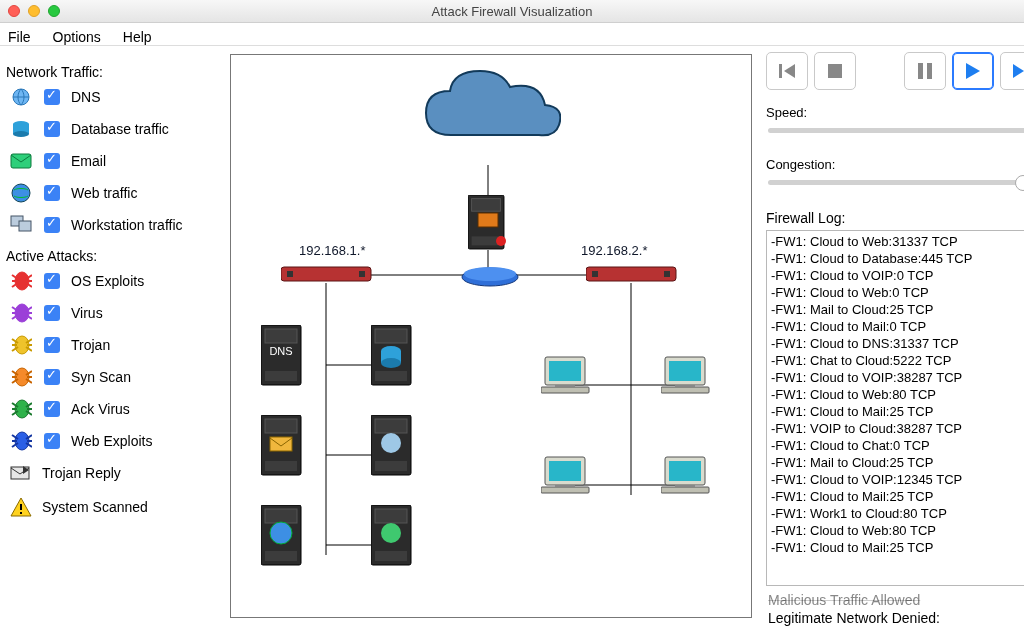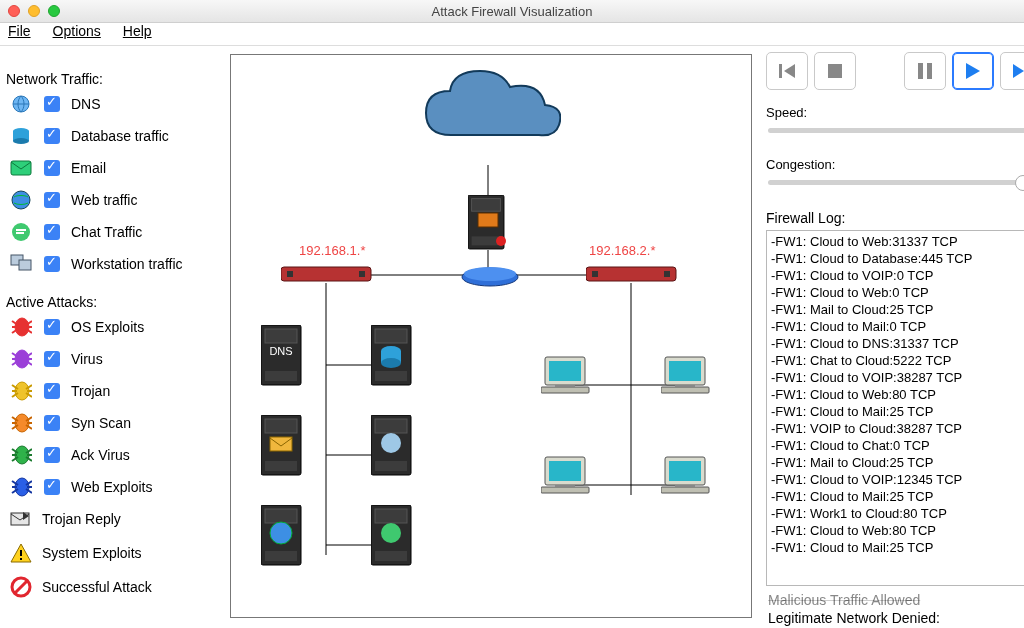--- a/index.html
+++ b/index.html
@@ -35,42 +35,41 @@
     position: absolute; left: 0; right: 0; text-align: center;
     font-size: 13px; color: #444;
     pointer-events: none;
   }
 
   
   .menubar {
     height: 22px;
     background: #fff;
     border-bottom: 1px solid #ddd;
-    display: flex; align-items: flex-start;
+    display: flex; align-items: flex-end;
     padding-left: 8px;
     gap: 22px;
     font-size: 14px;
-    text-decoration: underline;
   }
   .menubar span { cursor: default; }
 
   
   .content {
     display: flex;
     height: calc(628px - 22px - 22px);
     background: #fff;
   }
 
   .sidebar {
     width: 214px;
     padding: 6px 4px 4px 6px;
     flex: 0 0 auto;
   }
   .sidebar h4 {
-    margin: 19px 0 6px 0;
+    margin: 12px 0 6px 0;
     font-size: 14px;
     font-weight: normal;
   }
   .filter-row {
     display: flex; align-items: center; gap: 8px;
     margin: 0 0 10px 4px;
   }
   .icon-sq {
     width: 22px; height: 22px;
     display: flex; align-items:center; justify-content:center;
@@ -105,21 +104,21 @@
   .canvas {
     width: 520px; height: 562px;
     border: 1px solid #777;
     background: #fff;
     position: relative;
     overflow: hidden;
   }
   .subnet-label {
     position: absolute;
     font-size: 13px;
-    color: #ef4444;
+    color: #0f172a;
   }
   .node {
     position: absolute;
   }
 
   
   .right {
     width: 276px;
     padding: 6px 8px 4px 8px;
     flex: 0 0 auto;
@@ -268,30 +267,20 @@
         <svg width="22" height="22">
             <circle cx="11" cy="11" r="9" fill="#3d8fe4" stroke="#145"></circle>
             <path d="M4 8c3-2 11-2 14 0M4 14c3 2 11 2 14 0" stroke="#0b3" fill="none"></path>
           </svg>
       </span>
       <input type="checkbox" class="chk" checked="" style="">
       <span>Web traffic</span>
     </div>
     <div class="filter-row">
       <span class="icon-sq">
-        <svg width="22" height="22">
-            <circle cx="11" cy="11" r="9" fill="#3fc96f"></circle>
-            <path d="M6 9h10M6 12h8" stroke="#fff" stroke-width="2"></path>
-          </svg>
-      </span>
-      <input type="checkbox" class="chk" checked="" style="">
-      <span>Chat Traffic</span>
-    </div>
-    <div class="filter-row">
-      <span class="icon-sq">
         <svg width="22" height="20">
             <rect x="1" y="1" width="12" height="10" fill="#bcd" stroke="#456"></rect>
             <rect x="9" y="6" width="12" height="10" fill="#bcd" stroke="#456"></rect>
           </svg>
       </span>
       <input type="checkbox" class="chk" checked="" style="">
       <span>Workstation traffic</span>
     </div>
 
     <h4>Active Attacks:</h4>
@@ -362,30 +351,21 @@
       <span>Trojan Reply</span>
     </div>
     <div class="legend-row">
       <span class="icon-sq">
         <svg width="22" height="20">
             <path d="M11 1 L21 19 L1 19 Z" fill="#ffd21f" stroke="#8a6b00"></path>
             <rect x="10" y="7" width="2" height="6" fill="#000"></rect>
             <rect x="10" y="15" width="2" height="2" fill="#000"></rect>
           </svg>
       </span>
-      <span>System Exploits</span>
-    </div>
-    <div class="legend-row">
-      <span class="icon-sq">
-        <svg width="22" height="22">
-            <circle cx="11" cy="11" r="9" fill="none" stroke="#e1262f" stroke-width="3"></circle>
-            <line x1="5" y1="17" x2="17" y2="5" stroke="#e1262f" stroke-width="3"></line>
-          </svg>
-      </span>
-      <span>Successful Attack</span>
+      <span>System Scanned</span>
     </div>
   </div>
 
   <div class="canvas-wrap">
     <div class="canvas">
 
       <svg width="520" height="562" style="position:absolute;left:0;top:0">
         <line x1="257" y1="110" x2="257" y2="165" stroke="#000"></line>
         <line x1="257" y1="195" x2="257" y2="215" stroke="#000"></line>
 
@@ -416,21 +396,21 @@
       </div>
 
       <div class="node" style="left:227px;top:208px">
         <svg width="64" height="28">
             <ellipse cx="32" cy="14" rx="28" ry="9" fill="#2f6fd8" stroke="#12367a"></ellipse>
             <ellipse cx="32" cy="11" rx="26" ry="7" fill="#4d90f0"></ellipse>
           </svg>
       </div>
 
       <div class="subnet-label" style="left:68px;top:188px">192.168.1.*</div>
-      <div class="subnet-label" style="left:358px;top:188px">192.168.2.*</div>
+      <div class="subnet-label" style="left:350px;top:188px">192.168.2.*</div>
 
       <div class="node" style="left:50px;top:206px">
           <svg width="96" height="26">
             <use href="#router"></use>
           </svg>
         </div>
       <div class="node" style="left:355px;top:206px">
           <svg width="96" height="26">
             <use href="#router"></use>
           </svg>

